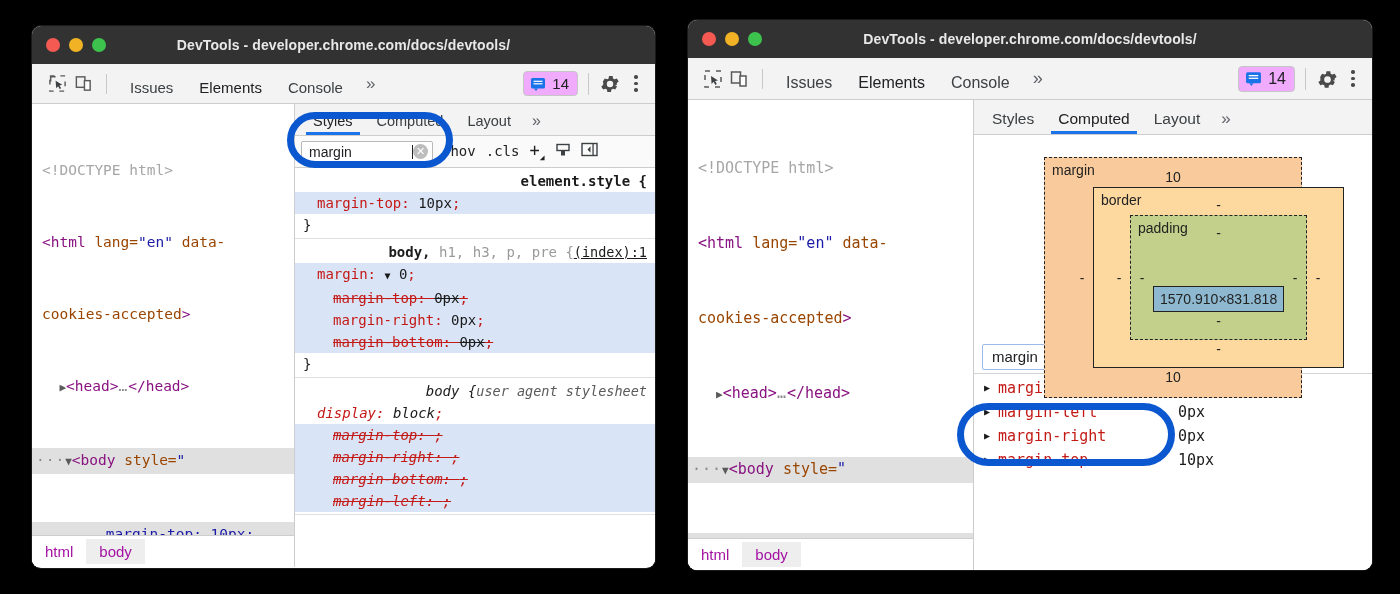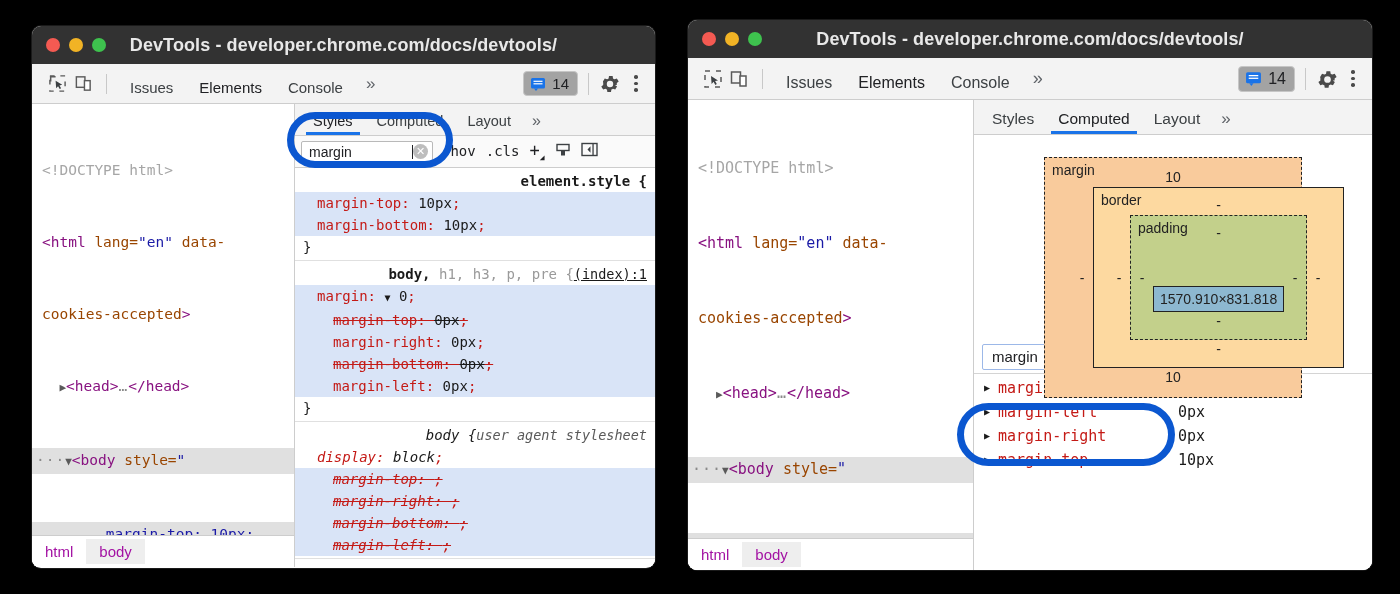--- a/index.html
+++ b/index.html
@@ -25,21 +25,21 @@
     display: flex; align-items: center;
     position: relative;
   }
   .lights { display: flex; gap: 9px; margin-left: 14px; }
   .light { width: 14px; height: 14px; border-radius: 50%; }
   .l-red { background: #f45a52; }
   .l-yellow { background: #f1b325; }
   .l-green { background: #3ec24e; }
   .win-title {
     position: absolute; left: 0; right: 0; text-align: center;
-    color: #e8e8e8; font-size: 18px; font-weight: bold;
+    color: #e8e8e8; font-size: 14px; font-weight: bold;
     letter-spacing: 0.1px;
     pointer-events: none;
   }
 
   
   .dt-toolbar {
     height: 40px;
     background: #f3f3f3;
     border-bottom: 1px solid #cdcdcd;
     display: flex; align-items: center;
@@ -63,21 +63,21 @@
   .dt-tab.active { color: #202124; font-weight: 500; }
   .dt-tab.active::after {
     content: ""; position: absolute; left: 6px; right: 6px; bottom: 0;
     height: 3px; background: #1a73e8;
   }
   .dt-more { font-size: 17px; color: #5f6368; padding: 0 10px; }
   .tb-right { margin-left: auto; display: flex; align-items: center; }
   .issues-chip {
     display: flex; align-items: center; gap: 6px;
     border: 1px solid #c6c6c6; border-radius: 4px;
-    padding: 3px 8px 3px 6px; background: #a3a3a3;
+    padding: 3px 8px 3px 6px; background: #f0abfc;
     font-size: 15px; color: #202124;
   }
   .chip-sep { width: 1px; height: 22px; background: #c8c8c8; margin: 0 10px; }
   .gear { width: 22px; height: 22px; }
   .kebab { width: 18px; display: flex; flex-direction: column; align-items: center; gap: 3px; margin-left: 6px; }
   .kebab i { width: 3.5px; height: 3.5px; background: #4a4a4a; border-radius: 50%; display: block; }
 
   
   .dt-body { display: flex; position: relative; background: #fff; }
   .dom-pane { position: relative; overflow: hidden; background: #fff; }
@@ -377,36 +377,34 @@
             </span>
           </div>
         </div>
 
         <div class="rules">
 
           <div class="rule">
             <div class="rule-head"><span class="sel-main"><span>element.style</span> {</span></div>
             <div class="decl-block">
               <div class="decl"><span>margin-top</span>: <span class="val">10px</span>;</div>
-              <div class="decl"><span>margin-bottom</span>: <span class="val">10px</span>;</div>
             </div>
             <div class="brace">}</div>
           </div>
 
           <div class="rule">
             <div class="rule-head">
               <span><span class="sel-main">body,</span> <span class="sel-dim">h1, h3, p, pre {</span></span>
               <span class="src-link">(index):1</span>
             </div>
             <div class="decl-block">
               <div class="decl"><span>margin</span>: <span class="expander">▼</span> <span class="val">0</span>;</div>
               <div class="decl sub struck"><span>margin-top</span>: <span class="val">0px</span>;</div>
               <div class="decl sub"><span>margin-right</span>: <span class="val">0px</span>;</div>
               <div class="decl sub struck"><span>margin-bottom</span>: <span class="val">0px</span>;</div>
-              <div class="decl sub"><span>margin-left</span>: <span class="val">0px</span>;</div>
             </div>
             <div class="brace">}</div>
           </div>
 
           <div class="rule ua">
             <div class="rule-head">
               <span class="sel-main">body {</span>
               <span class="src-ua">user agent stylesheet</span>
             </div>
             <div>

